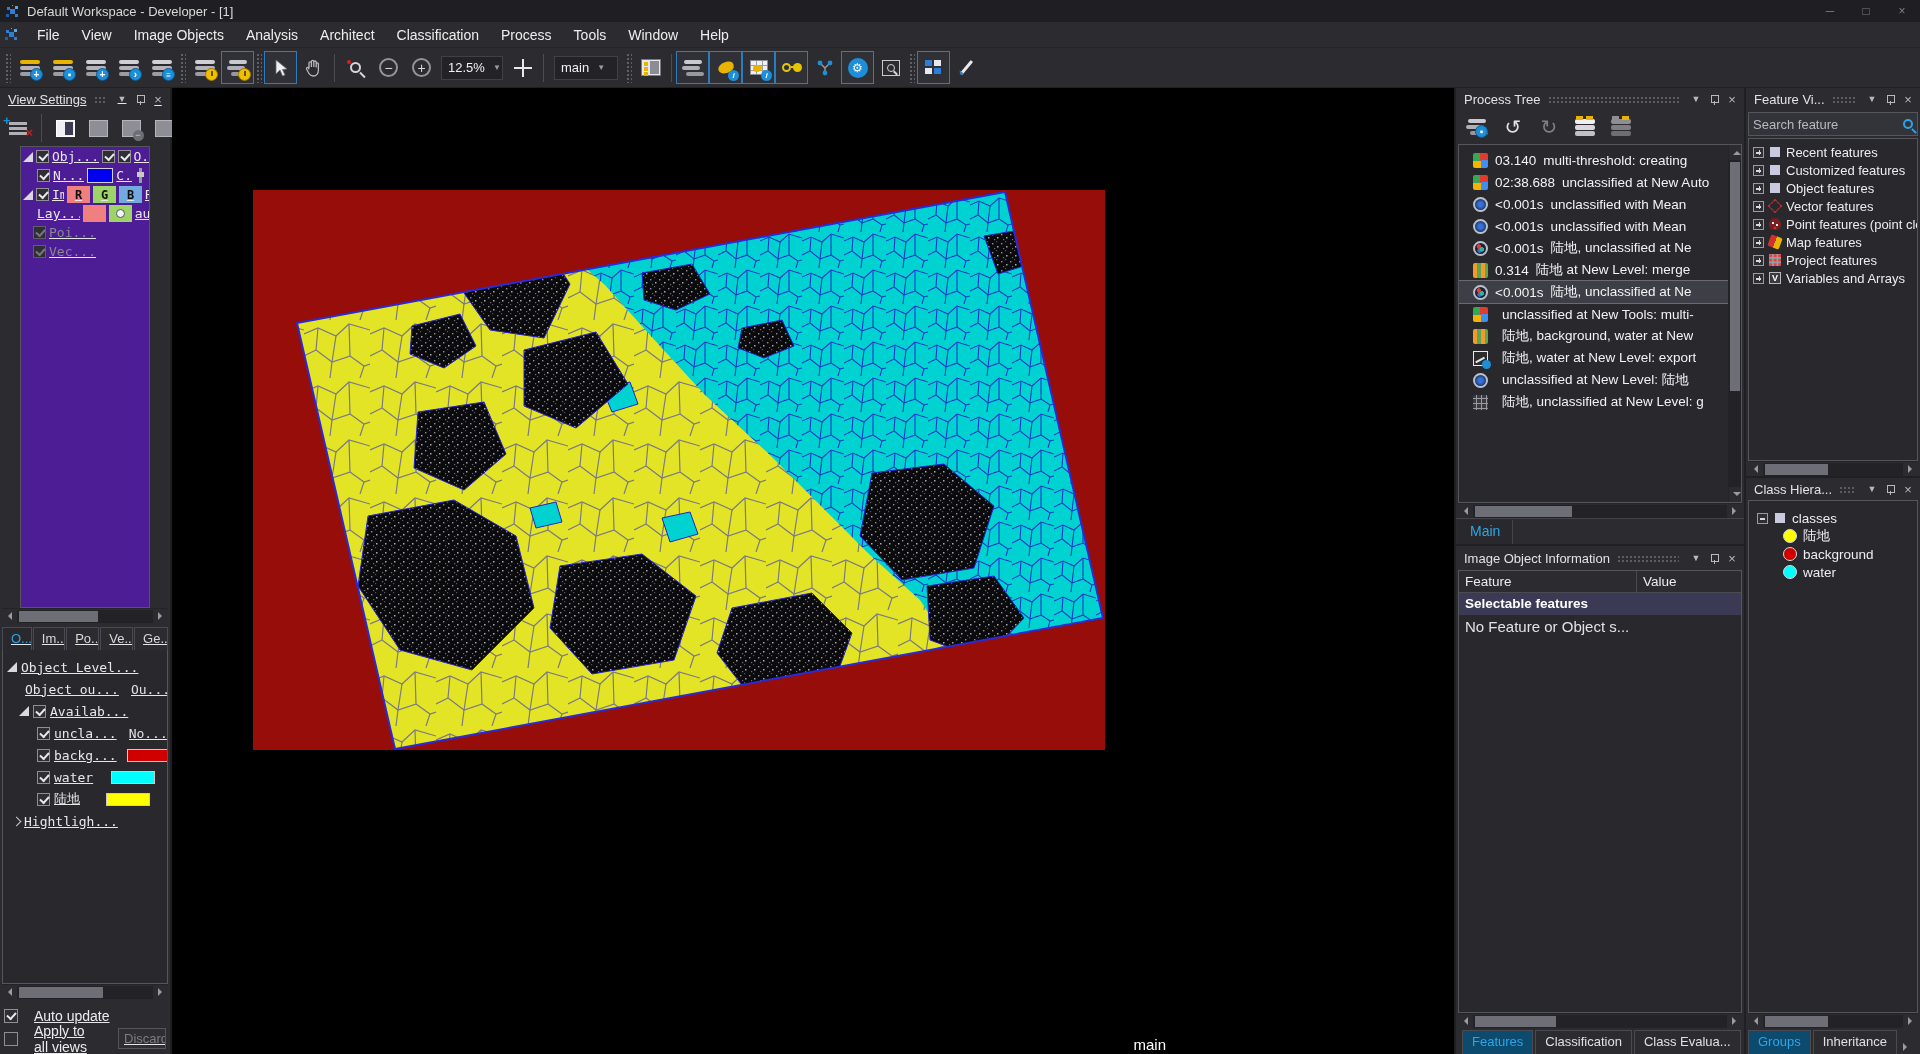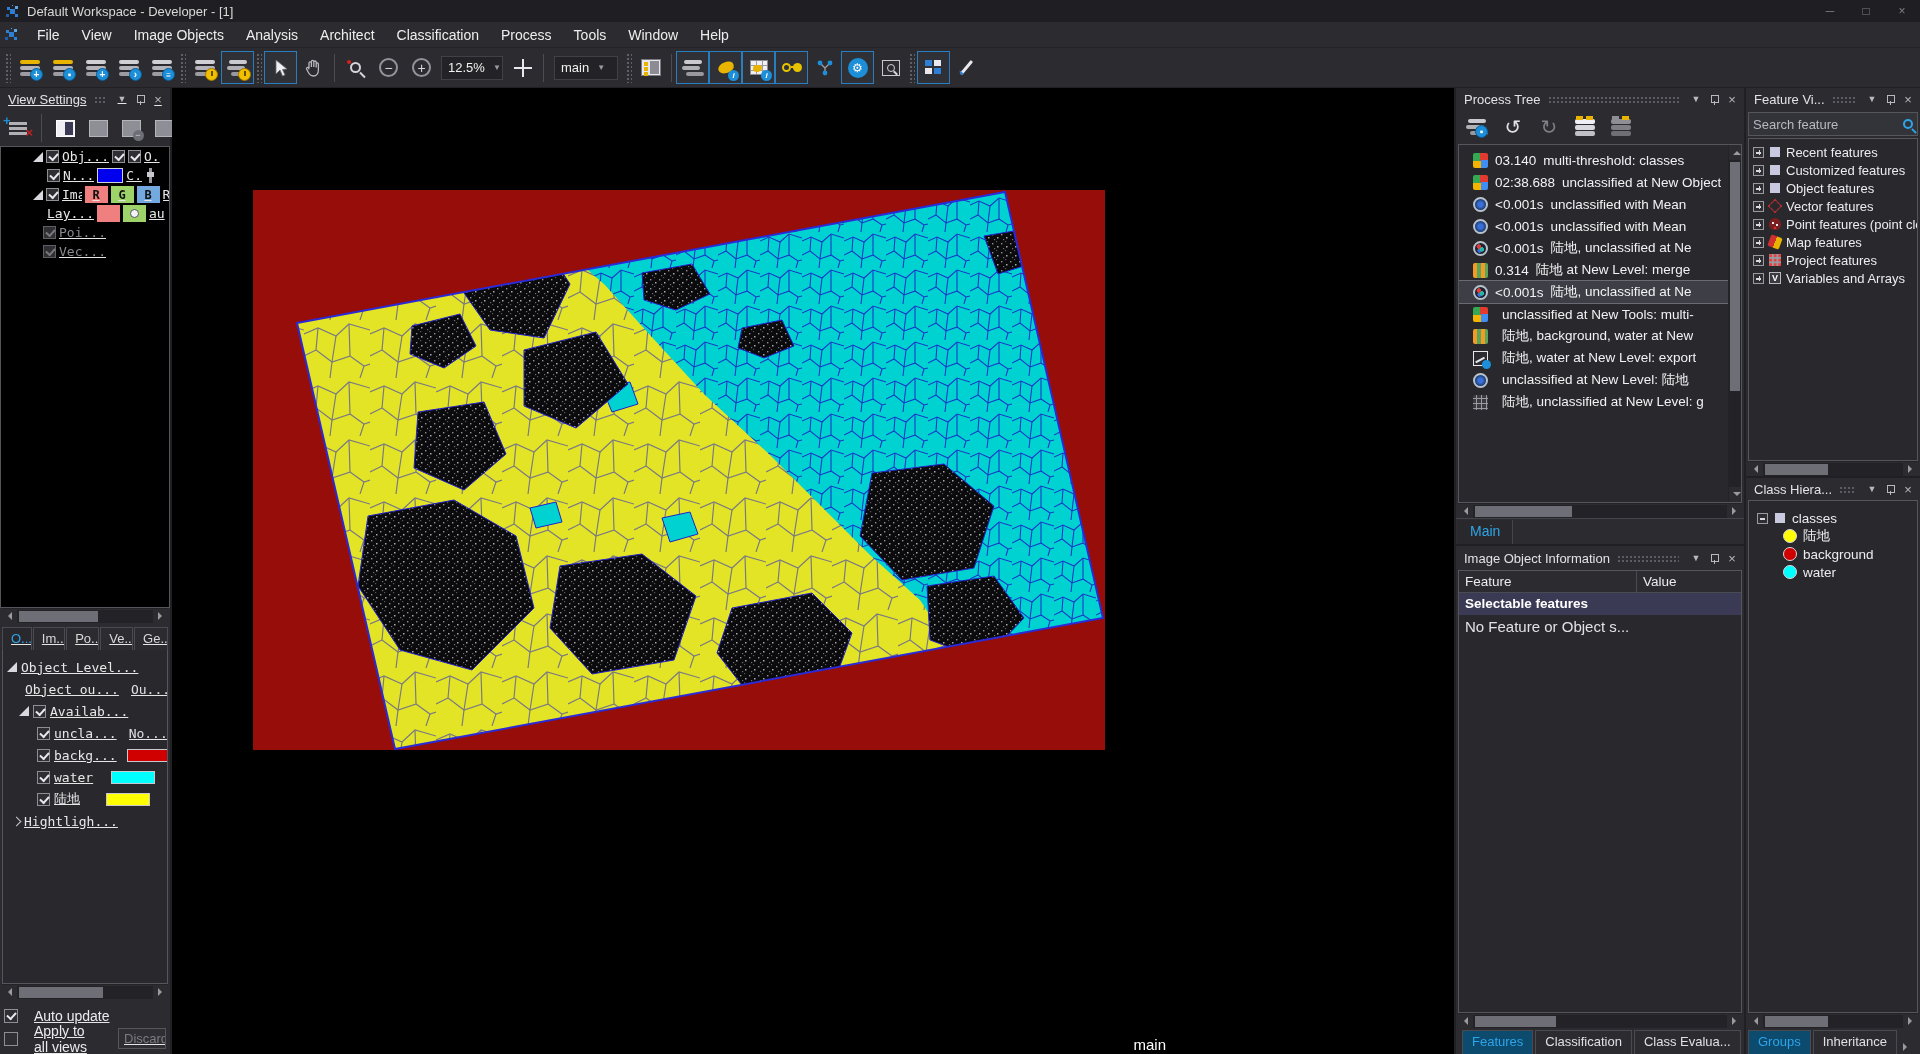--- a/index.html
+++ b/index.html
@@ -116,22 +116,22 @@
   .dock-left{width:170px;display:flex;flex-direction:column;flex:0 0 auto;background:#2b2b30;min-height:0;text-decoration:underline;}
   .vs-toolbar{height:36px;display:flex;align-items:center;padding:0 4px;gap:5px;flex:0 0 auto;}
   .vsbtn{width:28px;height:28px;display:flex;align-items:center;justify-content:center;position:relative;flex:0 0 auto;}
   .edit-lvl{width:18px;height:3px;background:#b0b0b6;box-shadow:0 5px 0 #b0b0b6,0 10px 0 #b0b0b6;position:relative;margin-bottom:10px;}
   .edit-lvl::before{content:"+";position:absolute;left:-6px;top:-9px;color:#1d8fd8;font-weight:bold;font-size:13px;}
   .edit-lvl::after{content:"×";position:absolute;right:-6px;top:3px;color:#c02020;font-weight:bold;font-size:13px;}
   .vico{width:19px;height:17px;background:#8e8e96;border:1px solid #b4b4ba;position:relative;}
   .vico.active{background:#f0f0f4;border-color:#ffffff;}
   .vico.active::before{content:"";position:absolute;right:1px;top:1px;bottom:1px;width:8px;background:#3a3a55;}
   .vico.minus::after{content:"−";position:absolute;right:-4px;bottom:-5px;width:11px;height:11px;border-radius:50%;background:#6e6e76;color:#d8d8de;font-size:9px;line-height:11px;text-align:center;}
-  .vs-tree{height:462px;margin:0 0;background:#000000;border:1px solid #55555c;overflow:hidden;flex:0 0 auto;
-    font-family:"DejaVu Sans Mono",monospace;font-size:13px;color:#e8e8ea;padding-left:30px;}
+  .vs-tree{height:462px;margin:0 20px;background:#4c1d95;border:1px solid #55555c;overflow:hidden;flex:0 0 auto;
+    font-family:"DejaVu Sans Mono",monospace;font-size:13px;color:#e8e8ea;}
   .vsrow{height:19px;display:flex;align-items:center;white-space:nowrap;padding-left:2px;gap:3px;}
   .vsrow .lbl{overflow:hidden;}
   .colorcell{width:23px;height:17px;display:flex;align-items:center;justify-content:center;color:#101010;font-weight:bold;font-size:12px;flex:0 0 auto;}
   .bluebox{width:26px;height:15px;background:#0000ee;border:1px solid #d0d0d6;flex:0 0 auto;}
   .slider-ic{width:3px;height:15px;background:#9a9aa0;position:relative;flex:0 0 auto;margin-left:4px;}
   .slider-ic::after{content:"";position:absolute;left:-2px;top:4px;width:7px;height:5px;background:#c8c8ce;}
   .dotcircle{width:9px;height:9px;border-radius:50%;background:#f4f4f8;border:1px solid #55555c;}
   .dim-row{color:#8a8a90;}
 
   .ltabs{height:27px;display:flex;align-items:flex-end;padding:3px 2px 0 2px;flex:0 0 auto;gap:1px;}
@@ -618,26 +618,26 @@
             </span>
           <span class="ptb">
               <span class="runstack gray"></span>
             </span>
         </div>
         <div class="pt-body">
           <div class="pt-rows">
             <div class="pt-row">
                 <span class="pt-ico seg"></span>
                 <span class="pt-time">03.140</span>
-                <span class="pt-text">multi-threshold: classes</span>
+                <span class="pt-text">multi-threshold: creating</span>
               </div>
             <div class="pt-row">
                 <span class="pt-ico seg"></span>
                 <span class="pt-time">02:38.688</span>
-                <span class="pt-text">unclassified at  New Object</span>
+                <span class="pt-text">unclassified at  New Auto</span>
               </div>
             <div class="pt-row">
                 <span class="pt-ico circ"></span>
                 <span class="pt-time">&lt;0.001s</span>
                 <span class="pt-text">unclassified with Mean</span>
               </div>
             <div class="pt-row">
                 <span class="pt-ico circ"></span>
                 <span class="pt-time">&lt;0.001s</span>
                 <span class="pt-text">unclassified with Mean</span>

